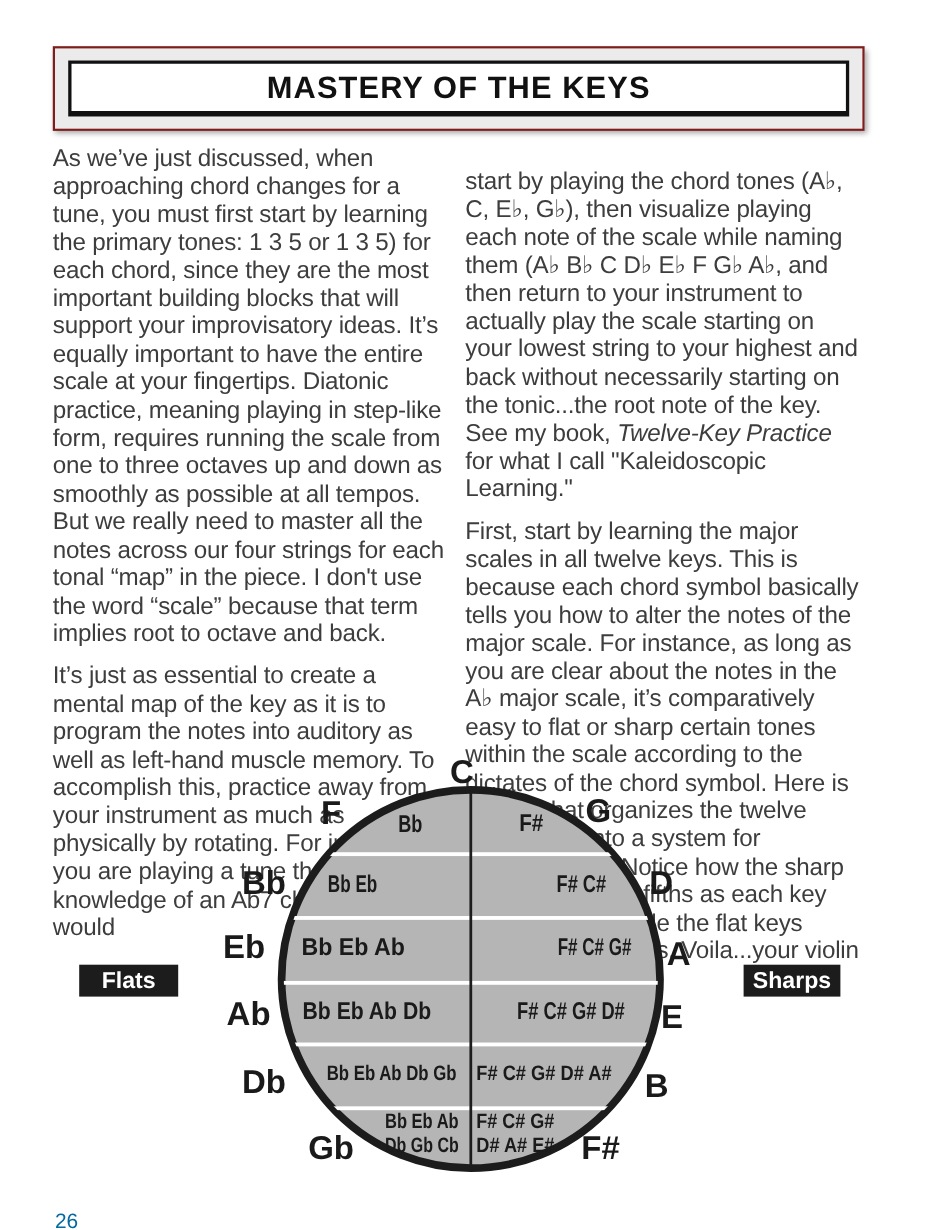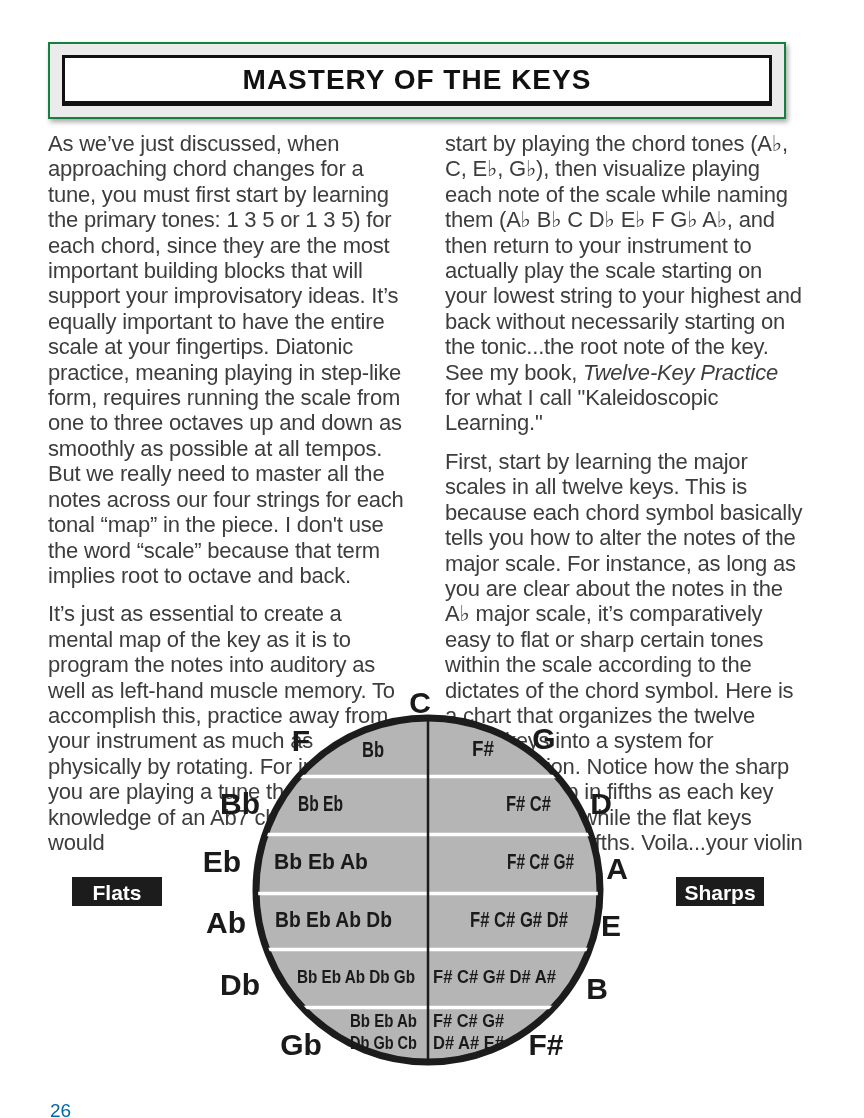--- a/index.html
+++ b/index.html
@@ -5,21 +5,21 @@
   html,body{margin:0;padding:0;}
   body{
     width:864px;height:1118px;position:relative;background:#ffffff;
     font-family:"Liberation Sans", sans-serif;overflow:hidden;
   }
   .page{position:absolute;inset:0;}
 
   
   .title-outer{
     position:absolute;left:48px;top:42px;width:738px;height:77px;
-    background:#ebebeb;border:2px solid #15803d;
+    background:#ebebeb;border:2px solid #7f1d1d;
     box-shadow:2px 3px 5px rgba(0,0,0,.35);
     box-sizing:border-box;
   }
   .title-inner{
     position:absolute;left:12px;right:12px;top:11px;bottom:11px;
     background:#ffffff;border:3px solid #111;border-bottom-width:5px;
     box-sizing:border-box;
     display:flex;align-items:center;justify-content:center;
   }
   .title-inner h1{
@@ -28,21 +28,21 @@
     font-family:"Liberation Sans", sans-serif;
   }
 
   
   .col{
     position:absolute;top:131px;width:360px;
     font-size:22px;line-height:25.4px;letter-spacing:-0.2px;
     color:#3d3d3d;text-align:left;
   }
   .col-left{left:48px;}
-  .col-right{left:445px;}
+  .col-right{left:423px;margin-top:21px;}
   .col p{margin:0 0 13px 0;}
   .col em{font-style:italic;}
 
   
   #diagram{position:absolute;left:0;top:680px;width:864px;height:420px;}
   #diagram text{font-family:"Liberation Sans", sans-serif;font-weight:bold;}
 
   .page-number{
     position:absolute;left:50px;top:1100px;
     font-size:19px;color:#0369a1;letter-spacing:0;

